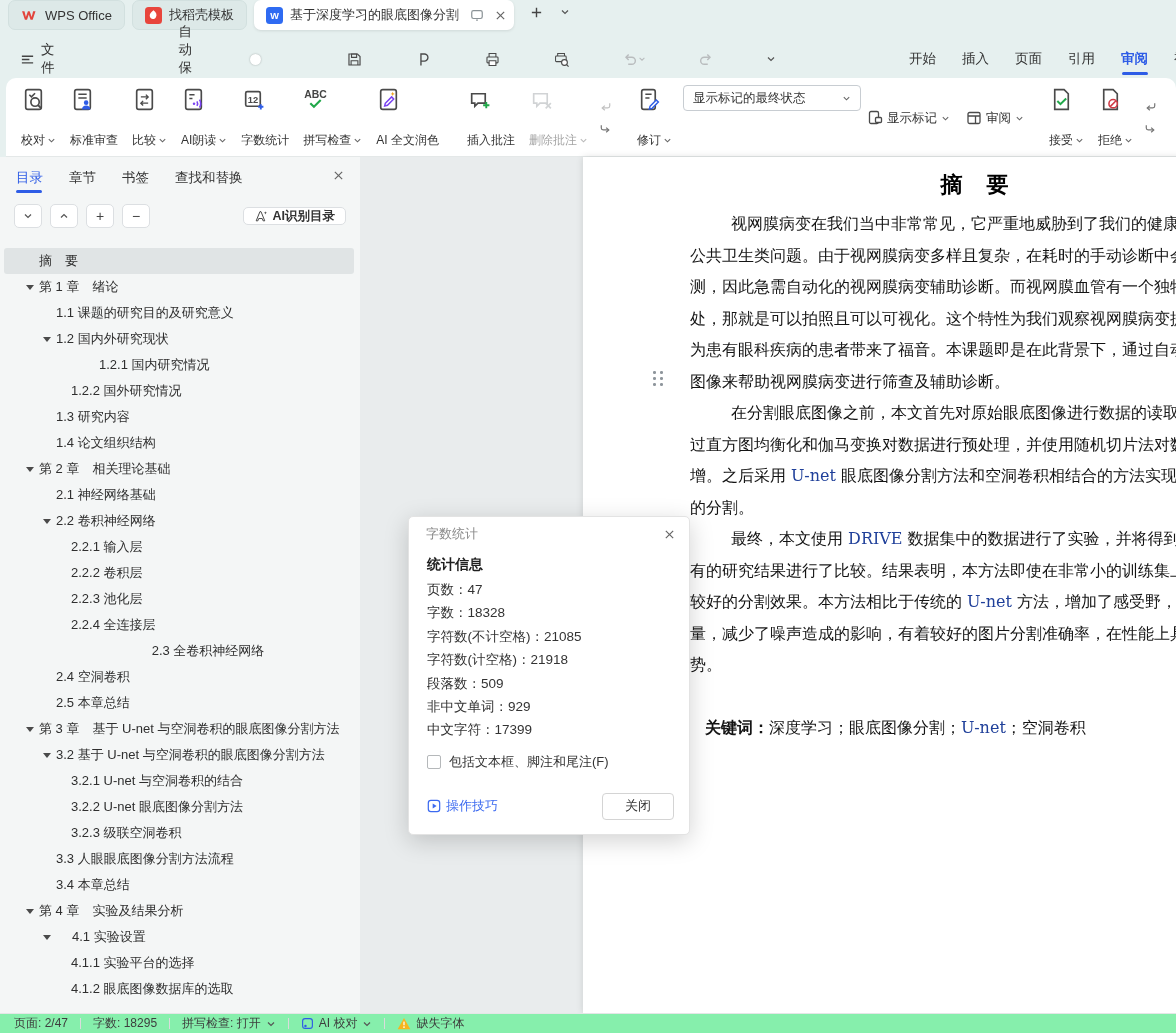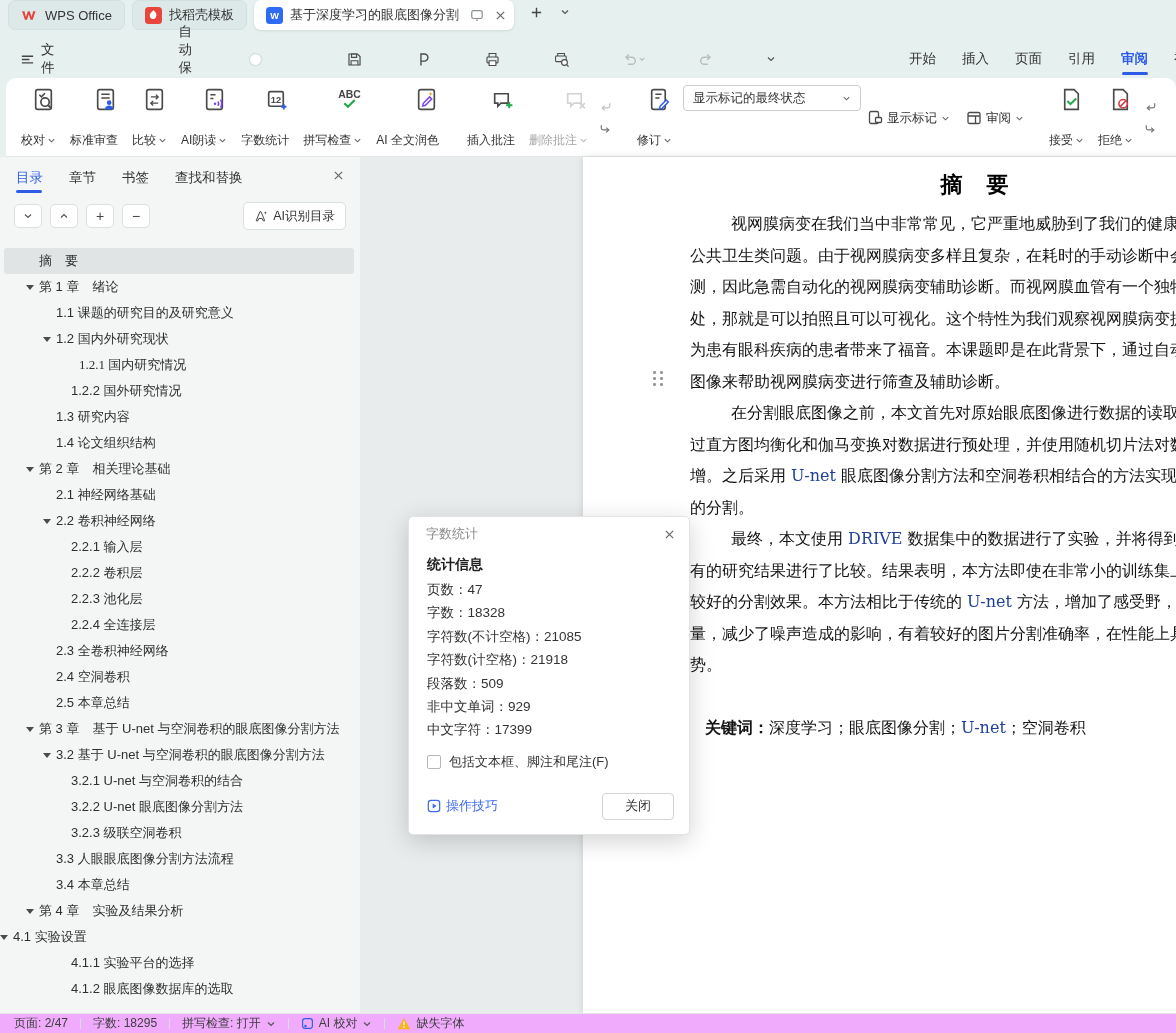--- a/index.html
+++ b/index.html
@@ -28,21 +28,21 @@
   .menu-item { padding:0 13px; height:38px; display:flex; align-items:center; position:relative; white-space:nowrap; }
   .menu-item.active { color:#2e5ce6; font-weight:bold; }
   .menu-item.active::after { content:''; position:absolute; left:50%; transform:translateX(-50%); bottom:3px; width:26px; height:3px; border-radius:2px; background:#2e5ce6; }
   .wps-ai { display:flex; align-items:center; gap:6px; padding:0 6px; font-size:13.5px; color:#222; white-space:nowrap; }
 
   
   .ribbon { position:absolute; top:78px; left:6px; width:1170px; height:79px; background:#fff; border-radius:10px 10px 0 0; border-bottom:1px solid #e4e8e8; }
   .ribbon-content { display:flex; align-items:stretch; height:100%; padding:7px 4px 5px 8px; }
   .rgroup { display:flex; align-items:stretch; position:relative; }
   .rdiv { width:1px; background:#ececec; margin:6px 7px; }
-  .rbtn { display:flex; flex-direction:column; align-items:flex-end; justify-content:center; gap:20px; padding:0 7px; border-radius:4px; font-size:12px; color:#333; cursor:default; }
+  .rbtn { display:flex; flex-direction:column; align-items:flex-start; justify-content:center; gap:20px; padding:0 7px; border-radius:4px; font-size:12px; color:#333; cursor:default; }
   .rbtn .ricon svg { width:25px; height:25px; }
   .rlabel { display:flex; align-items:center; gap:2px; white-space:nowrap; }
   .rbtn.disabled { opacity:.45; }
   .rarrows { display:flex; flex-direction:column; justify-content:center; gap:7px; padding:0 3px; }
   .rarrows span.disabled { opacity:.45; }
   .rstack { display:flex; flex-direction:row; justify-content:center; gap:6px; padding:0 4px; }
   .rdrop { width:178px; height:26px; border:1px solid #c8cdd2; border-radius:4px; background:#fff; display:flex; align-items:center; justify-content:space-between; padding:0 9px; font-size:12.5px; color:#333; }
   .rrow { display:flex; align-items:center; gap:16px; }
   .rsmall { display:flex; align-items:center; gap:4px; font-size:12.5px; color:#333; white-space:nowrap; }
   .rstack2 { display:flex; flex-direction:column; justify-content:center; gap:5px; padding:0 4px 0 6px; position:relative; }
@@ -50,21 +50,21 @@
 
   
   .sidebar { position:absolute; top:157px; left:0; width:360px; height:856px; background:#f4f6f6; }
   .stabs { display:flex; align-items:center; gap:26px; height:41px; padding:0 16px; font-size:13.5px; color:#333; position:relative; }
   .stab { position:relative; height:41px; display:flex; align-items:center; white-space:nowrap; }
   .stab.active { color:#2e5ce6; }
   .stab.active::after { content:''; position:absolute; bottom:5px; left:0; width:26px; height:3px; border-radius:2px; background:#2e5ce6; }
   .stabs .sclose { position:absolute; right:16px; top:13px; }
   .stools { display:flex; align-items:center; gap:8px; height:36px; padding:0 14px; }
   .sbtn { width:28px; height:24px; background:#fff; border:1px solid #dcdfe2; border-radius:5px; display:flex; align-items:center; justify-content:center; font-size:14px; color:#444; }
-  .ai-toc-btn { margin-left:auto; height:28px; background:#fff; border:1px solid #dcdfe2; border-radius:5px; display:flex; align-items:center; gap:5px; padding:0 10px; font-size:12.5px; color:#333; white-space:nowrap; }
+  .ai-toc-btn { margin-left:auto; height:18px; background:#fff; border:1px solid #dcdfe2; border-radius:5px; display:flex; align-items:center; gap:5px; padding:0 10px; font-size:12.5px; color:#333; white-space:nowrap;font-weight:bold; }
   .toc { position:absolute; top:91px; left:0; right:0; bottom:0; overflow:hidden; font-size:13px; color:#2f2f2f; }
   .trow { height:26px; display:flex; align-items:center; white-space:nowrap; overflow:hidden; }
   .trow.selected { background:#e0e4e5; border-radius:3px; margin:0 6px 0 4px; }
   .tarrbox { width:13px; flex:0 0 13px; display:flex; align-items:center; }
   .tarr { width:0; height:0; border-left:4.5px solid transparent; border-right:4.5px solid transparent; border-top:5.5px solid #4a4a4a; }
 
   
   .canvas { position:absolute; top:157px; left:360px; width:816px; height:856px; background:#e9eced; }
   .page { position:absolute; left:223px; top:0; width:600px; height:856px; background:#fff; box-shadow:0 0 7px rgba(0,0,0,.13); }
   .doc-title { position:absolute; top:13px; left:107px; width:570px; text-align:center; font-family:"DejaVu Serif","Liberation Serif",serif; font-weight:bold; font-size:22px; color:#000; letter-spacing:1px; }
@@ -82,21 +82,21 @@
   .dlg-head { position:absolute; top:0; left:0; right:0; height:34px; display:flex; align-items:center; justify-content:space-between; padding:0 14px 0 17px; font-size:13px; color:#8a8a8a; }
   .dlg-section { position:absolute; top:39px; left:18px; font-size:14px; font-weight:bold; color:#1f1f1f; }
   .dlg-rows { position:absolute; top:61px; left:18px; right:14px; font-size:13.5px; color:#333; line-height:23.4px; }
   .dlg-check { position:absolute; top:236px; left:18px; display:flex; align-items:center; gap:8px; font-size:13px; color:#333; }
   .checkbox { width:14px; height:14px; border:1px solid #b5b8ba; border-radius:2px; background:#fff; }
   .dlg-foot { position:absolute; top:274px; left:18px; right:15px; height:30px; display:flex; align-items:center; justify-content:space-between; }
   .tips-link { display:flex; align-items:center; gap:5px; font-size:13px; color:#3c6af0; }
   .close-btn { width:72px; height:27px; background:#fff; border:1px solid #d4d4d4; border-radius:4px; font-size:13px; color:#333; display:flex; align-items:center; justify-content:center; }
 
   
-  .statusbar { position:absolute; left:0; bottom:0; width:1176px; height:20px; background:#f0abfc; border-top:1px solid #e4e6e7; display:flex; align-items:center; padding-left:14px; font-size:12px; color:#3d3d3d; }
+  .statusbar { position:absolute; left:0; bottom:0; width:1176px; height:20px; background:#86efac; border-top:1px solid #e4e6e7; display:flex; align-items:center; padding-left:14px; font-size:12px; color:#3d3d3d; }
   .sb-item { display:flex; align-items:center; gap:5px; white-space:nowrap; }
   .sb-div { width:1px; height:11px; background:#d9dcdc; margin:0 12px; }
   .chev { display:inline-flex; }
 </style>
 </head>
 <body>
 
 <div class="tabbar">
   <div class="tab inactive">
     <span>
@@ -558,21 +558,21 @@
       <div class="trow" style="padding-left: 43px;">
         <span class="tarrbox"></span>
         <span>1.1 课题的研究目的及研究意义</span>
       </div>
       <div class="trow" style="padding-left: 43px;">
         <span class="tarrbox">
           <span class="tarr"></span>
         </span>
         <span>1.2 国内外研究现状</span>
       </div>
-      <div class="trow" style="padding-left: 66px; font-family: Liberation Serif, serif;">
+      <div class="trow" style="padding-left: 86px;">
         <span class="tarrbox"></span>
         <span>1.2.1 国内研究情况</span>
       </div>
       <div class="trow" style="padding-left: 58px;">
         <span class="tarrbox"></span>
         <span>1.2.2 国外研究情况</span>
       </div>
       <div class="trow" style="padding-left: 43px;">
         <span class="tarrbox"></span>
         <span>1.3 研究内容</span>
@@ -606,21 +606,21 @@
         <span>2.2.2 卷积层</span>
       </div>
       <div class="trow" style="padding-left: 58px;">
         <span class="tarrbox"></span>
         <span>2.2.3 池化层</span>
       </div>
       <div class="trow" style="padding-left: 58px;">
         <span class="tarrbox"></span>
         <span>2.2.4 全连接层</span>
       </div>
-      <div class="trow" style="padding-left: 43px;">
+      <div class="trow" style="padding-left: 43px; justify-content: center;">
         <span class="tarrbox"></span>
         <span>2.3 全卷积神经网络</span>
       </div>
       <div class="trow" style="padding-left: 43px;">
         <span class="tarrbox"></span>
         <span>2.4 空洞卷积</span>
       </div>
       <div class="trow" style="padding-left: 43px;">
         <span class="tarrbox"></span>
         <span>2.5 本章总结</span>
@@ -656,21 +656,21 @@
       <div class="trow" style="padding-left: 43px;">
         <span class="tarrbox"></span>
         <span>3.4 本章总结</span>
       </div>
       <div class="trow" style="padding-left: 26px;">
         <span class="tarrbox">
           <span class="tarr"></span>
         </span>
         <span>第 4 章　实验及结果分析</span>
       </div>
-      <div class="trow" style="">
+      <div class="trow" style="padding-left: 43px; gap: 16px;">
         <span class="tarrbox">
           <span class="tarr"></span>
         </span>
         <span>4.1 实验设置</span>
       </div>
       <div class="trow" style="padding-left: 58px;">
         <span class="tarrbox"></span>
         <span>4.1.1 实验平台的选择</span>
       </div>
       <div class="trow" style="padding-left: 58px;">

